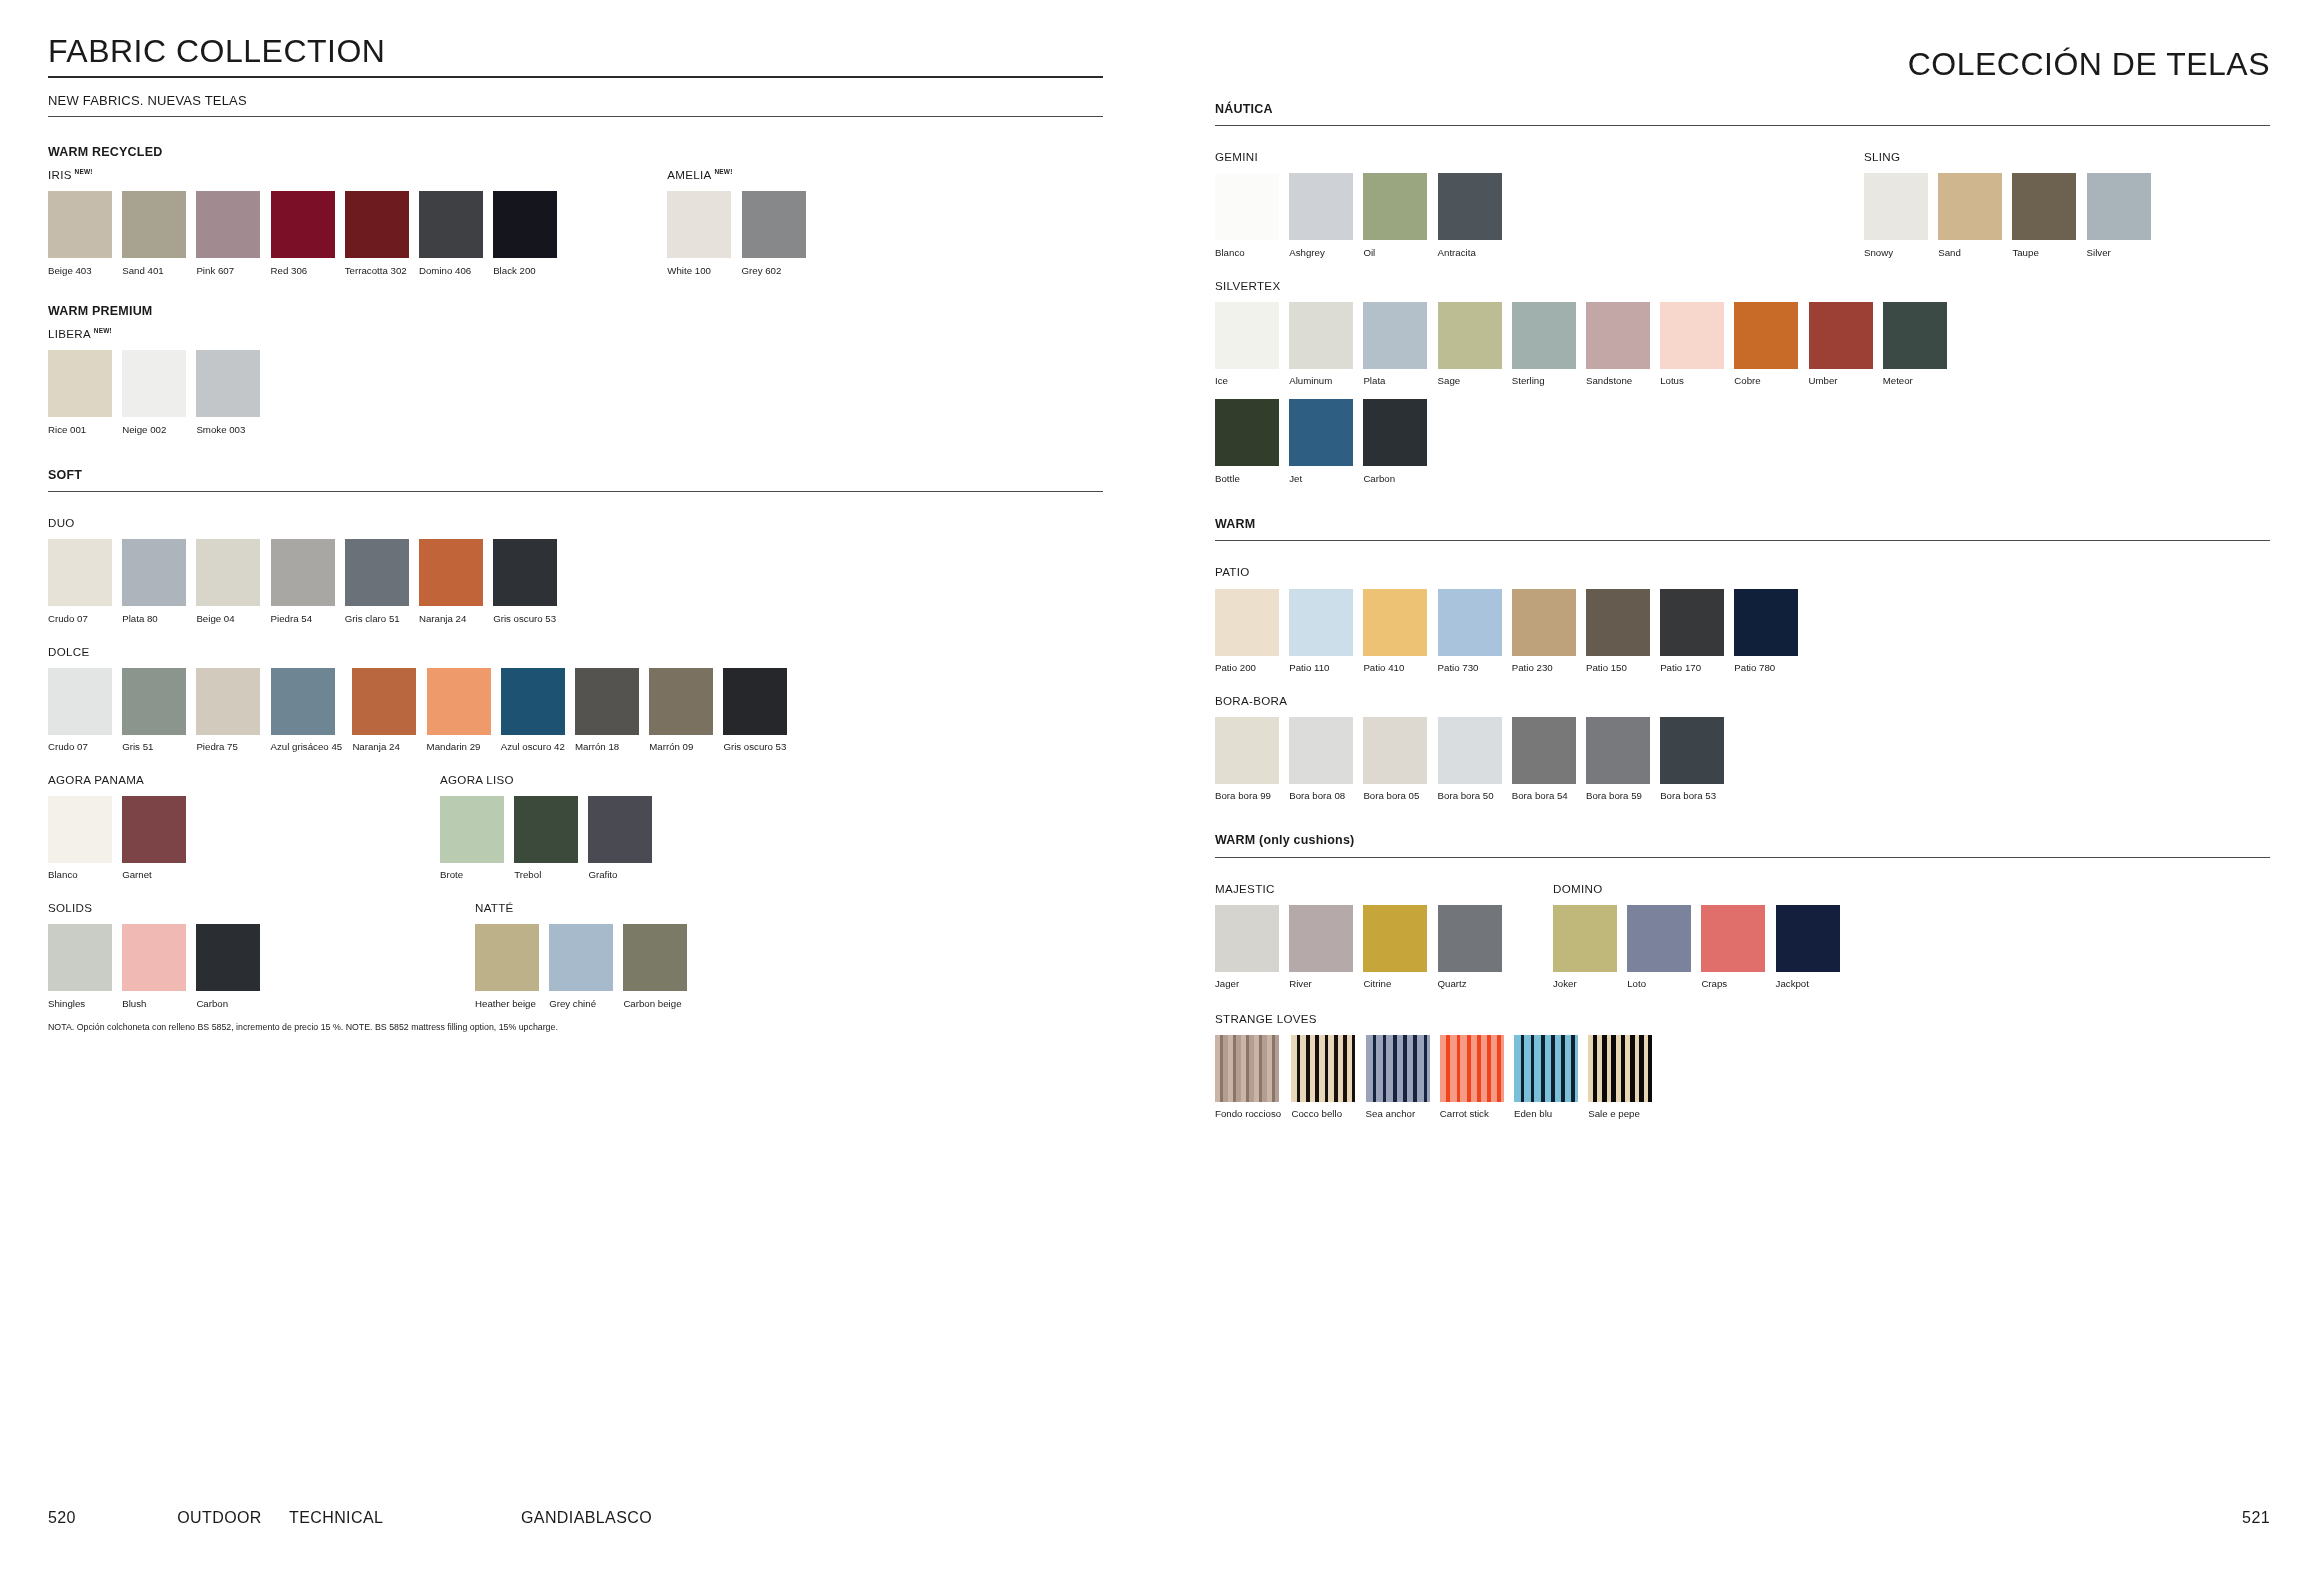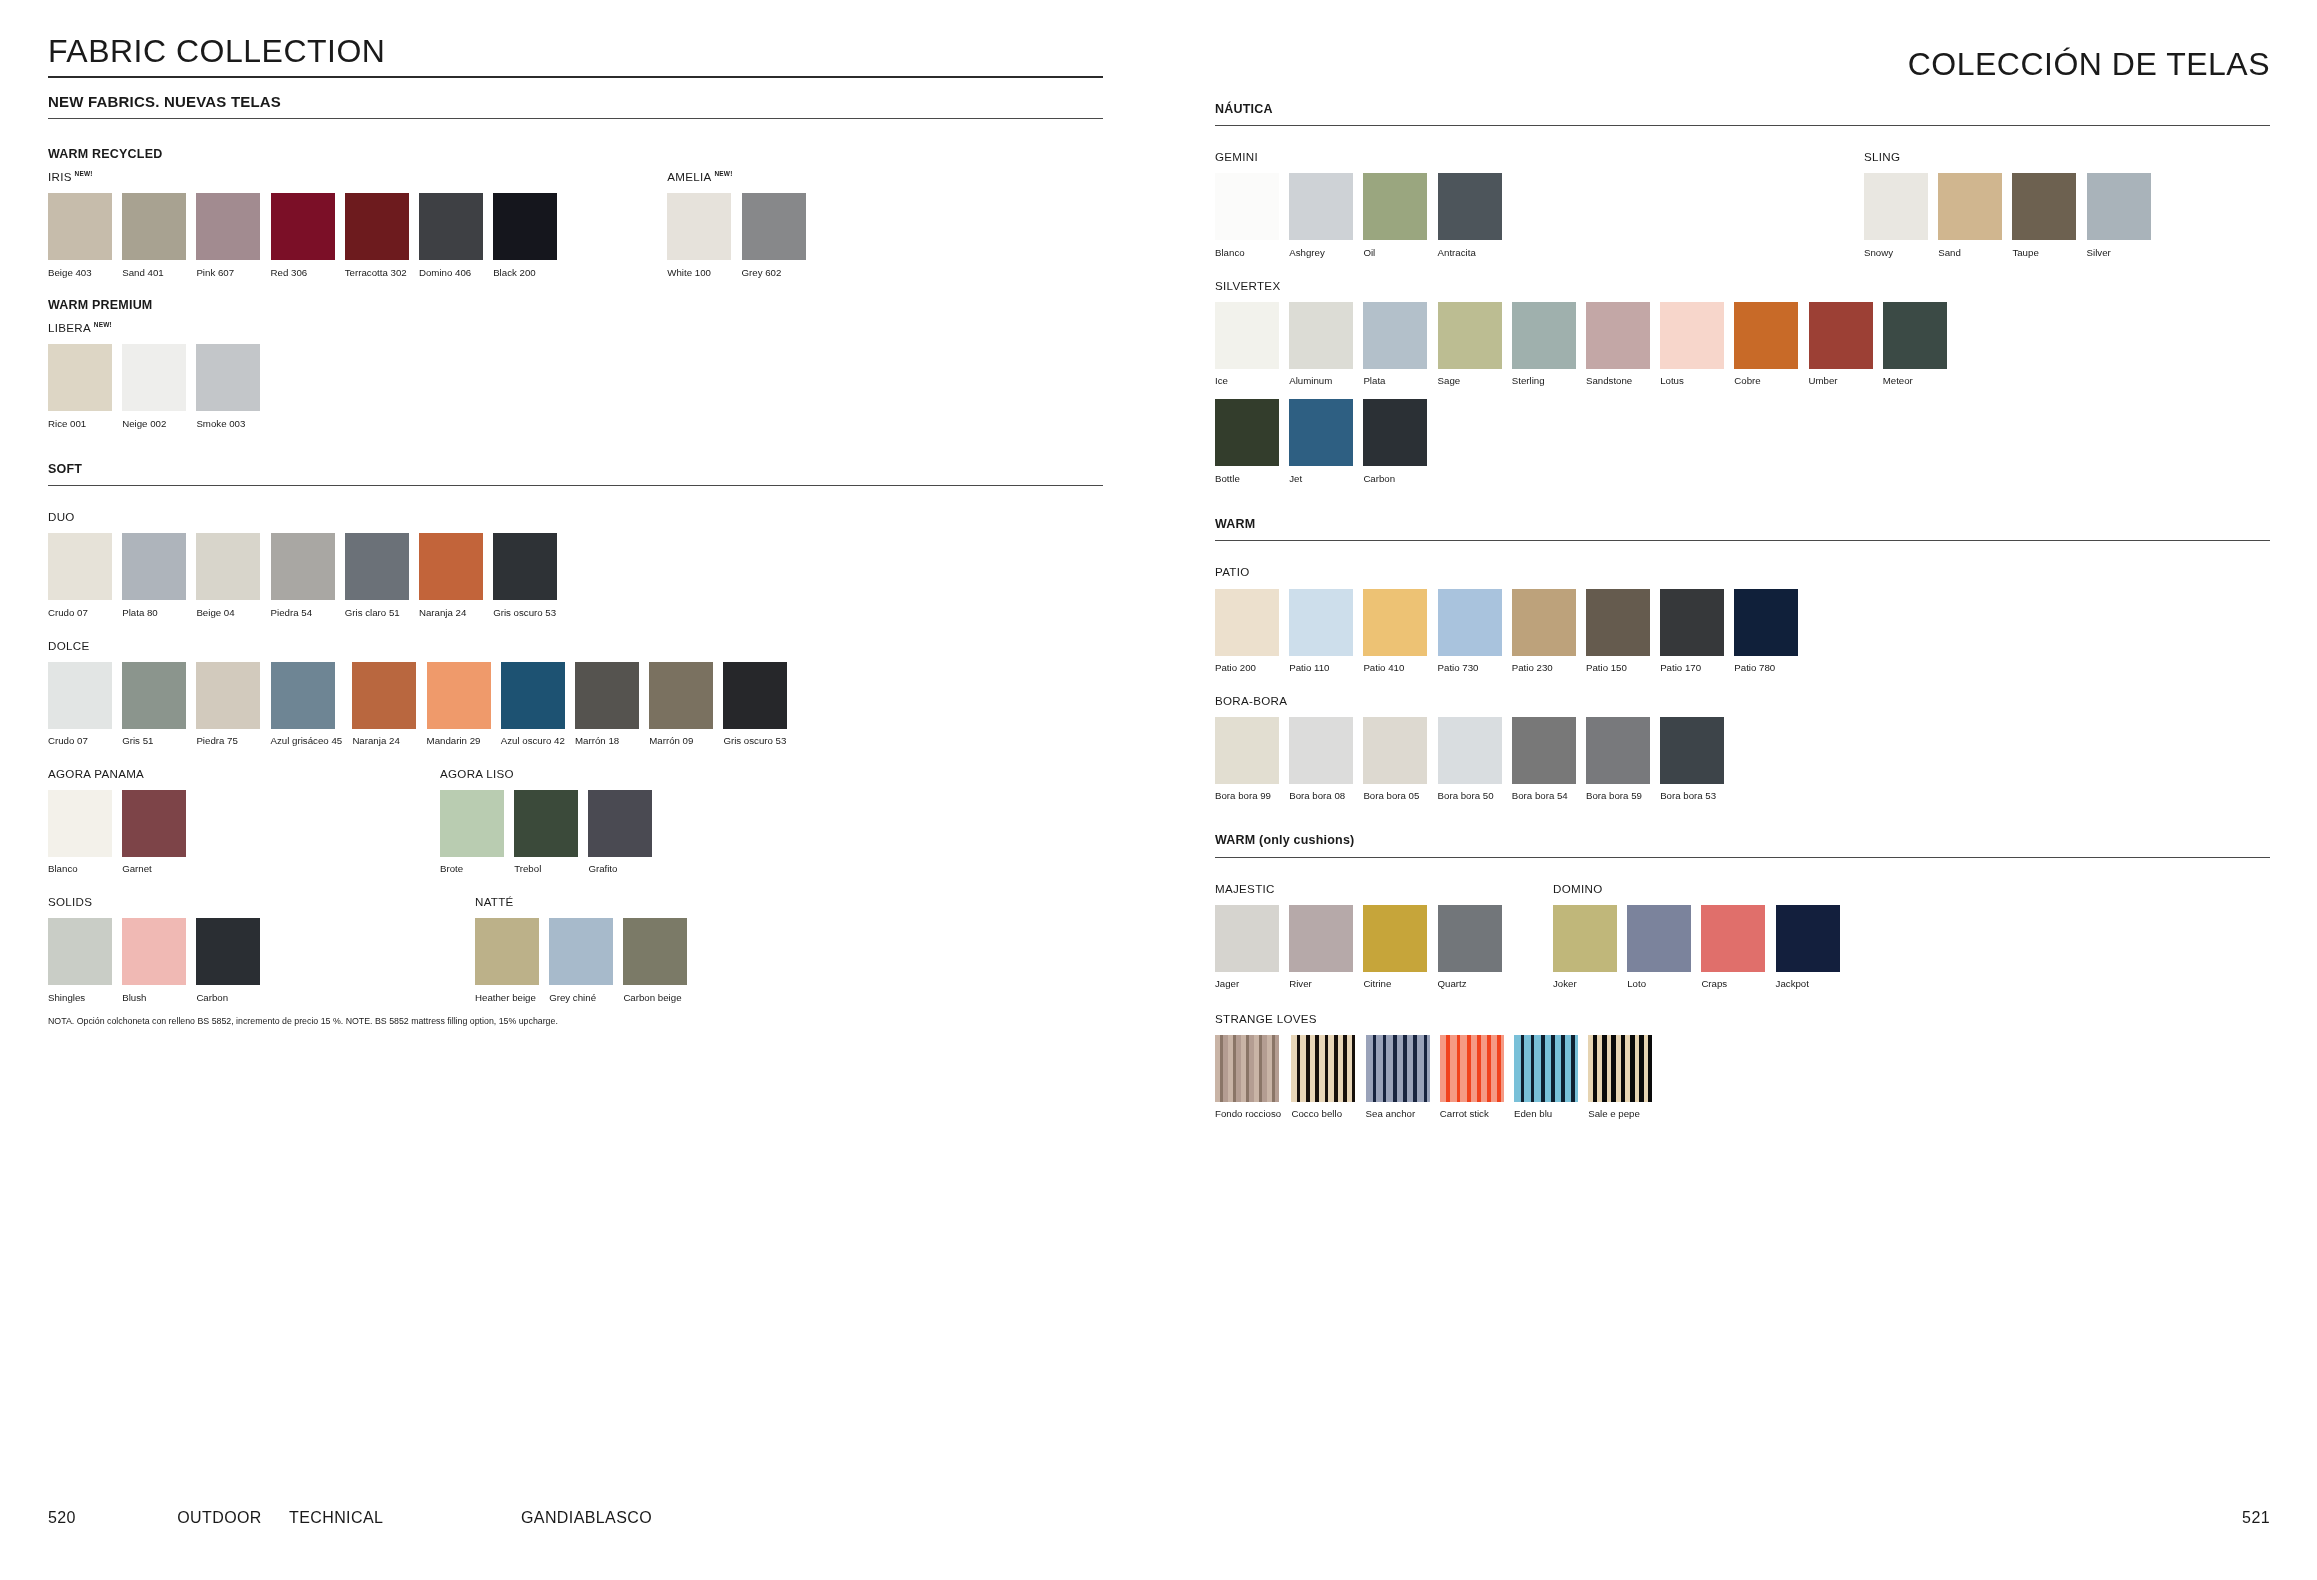--- a/index.html
+++ b/index.html
@@ -26,22 +26,22 @@
     font-weight: 400;
     letter-spacing: 0.5px;
     margin: 11px 0 9.3px 0;
     line-height: 1;
   }
   .page-title.right { text-align: right; }
   .rule-heavy { border-top: 2.3px solid #2b2b2b; width: 100%; }
   .rule-thin  { border-top: 1.3px solid #4a4a4a; width: 100%; }
 
   .sub-title {
-    font-size: 15px;
-    font-weight: 700;
+    font-size: 13px;
+    font-weight: 400;
     letter-spacing: 0.2px;
     margin: 15px 0 7.4px 0;
   }
   .group-title {
     font-size: 12.5px;
     font-weight: 700;
     letter-spacing: 0.2px;
     margin: 0 0 9.3px 0;
   }
   .family-title {
@@ -220,21 +220,21 @@
               </div>
             <div class="swatch-cell">
                 <div class="swatch tx-grain" style="background:#87888a"></div>
                 <div class="swatch-label">Grey 602</div>
               </div>
           </div>
         </div>
       </div>
     </div>
 
-    <div style="margin-top:20px">
+    <div style="margin-top:28px">
       <div class="group-title">WARM PREMIUM</div>
       <div>
         <div class="family-title">
           <span>LIBERA</span><span class="new-tag">NEW!</span>
         </div>
         <div class="swatch-row">
           <div class="swatch-cell">
               <div class="swatch tx-boucle" style="background:#ddd6c5"></div>
               <div class="swatch-label">Rice 001</div>
             </div>

